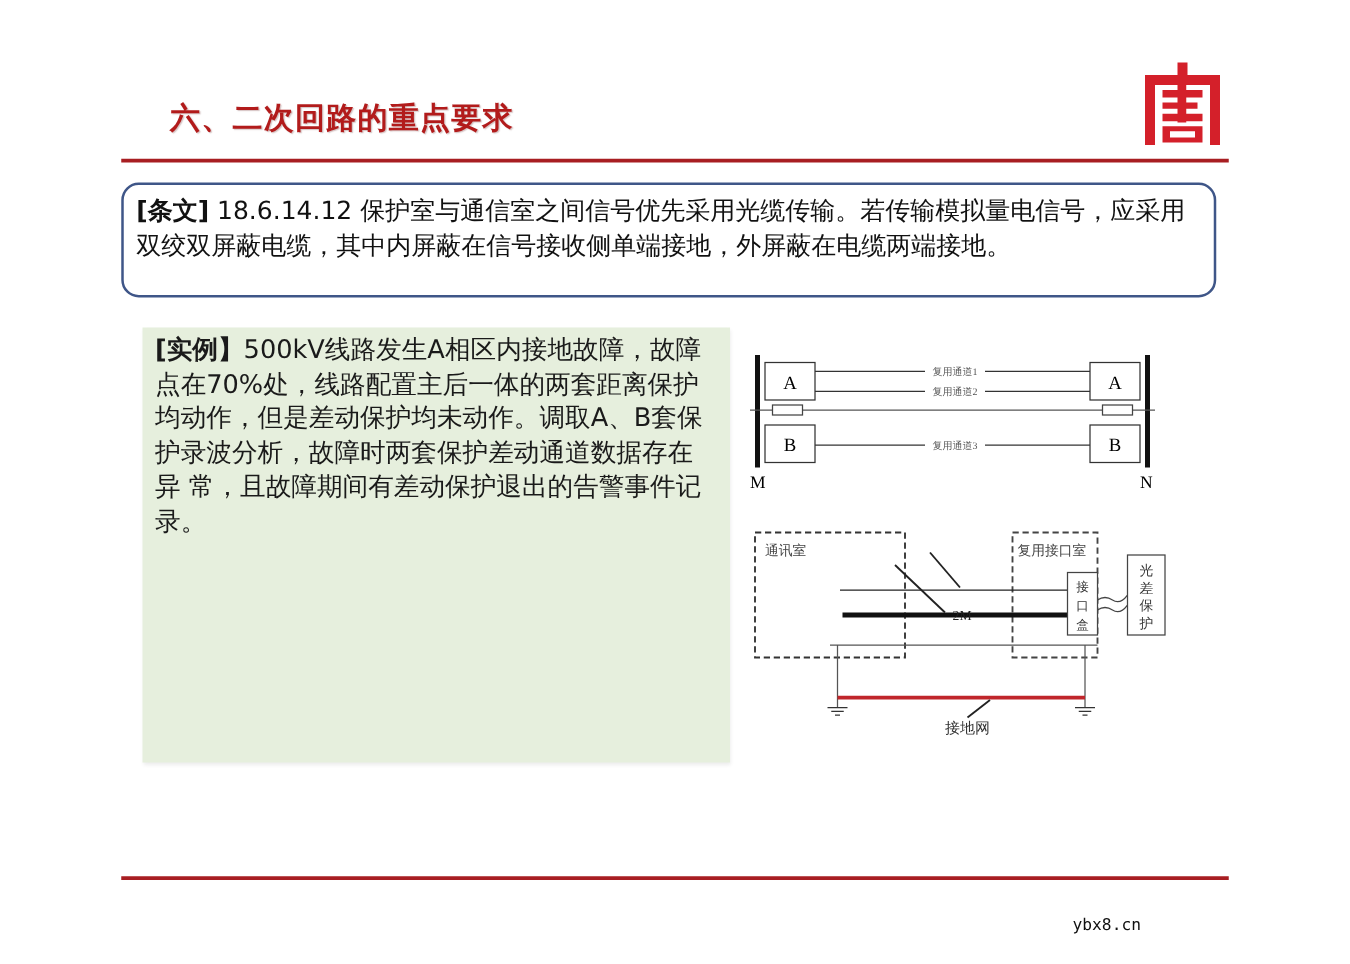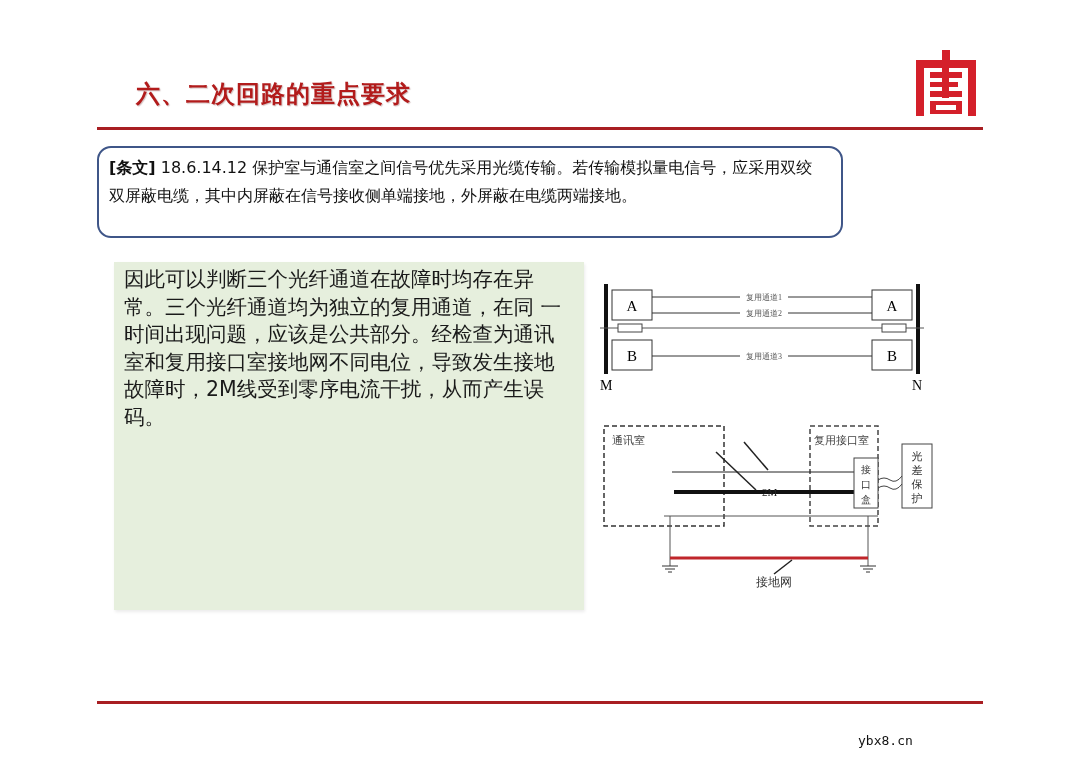--- a/index.html
+++ b/index.html
@@ -10,24 +10,24 @@
   .title {
     position: absolute; left: 123px; top: 78px;
     font-size: 24px; font-weight: bold; color: #b21b1b; letter-spacing: 1px;
     text-shadow: 1px 1px 1px rgba(80,0,0,0.25);
     margin-left: 13px;
   }
   .logo { position: absolute; left: 912px; top: 48px; width: 68px; height: 70px; }
   .rule-top { position: absolute; left: 97px; top: 127px; width: 886px; height: 3px; background: #a81e22; }
   .rule-bottom { position: absolute; left: 97px; top: 701px; width: 886px; height: 3px; background: #a81e22; }
   .clause {
-    position: absolute; left: 97px; top: 146px; width: 746px; height: 92px;
+    position: absolute; left: 97px; top: 146px; width: 876px; height: 92px;
     border: 2px solid #3f5688; border-radius: 14px; box-sizing: border-box;
     padding: 6px 22px 0 10px; background: #fff;
-    font-size: 16px; line-height: 28px; color: #111;
+    font-size: 20px; line-height: 28px; color: #111;
   }
   .clause .tag { font-weight: bold; }
   .example {
     position: absolute; left: 114px; top: 262px; width: 470px; height: 348px;
     background: #e6efdd; box-sizing: border-box; padding: 4px 10px;
     font-size: 20.5px; line-height: 27.5px; color: #1a1a1a;
     box-shadow: 1px 2px 3px rgba(0,0,0,0.08);
   }
   .example .tag { font-weight: bold; }
   .diagram1 { position: absolute; left: 596px; top: 278px; width: 340px; height: 118px; }
@@ -53,21 +53,21 @@
   <path d="M18 53 H50 V66 H18 Z M24 57 V62 H44 V57 Z" fill="#d4202a" fill-rule="evenodd"></path>
 </svg>
 
 <div class="rule-top"></div>
 
 <div class="clause">
   <span class="tag">[条文]</span><span> 18.6.14.12 保护室与通信室之间信号优先采用光缆传输。若传输模拟量电信号，应采用双绞双屏蔽电缆，其中内屏蔽在信号接收侧单端接地，外屏蔽在电缆两端接地。</span>
 </div>
 
 <div class="example">
-  <div>因此可以判断三个光纤通道在故障时均存在异常。三个光纤通道均为独立的复用通道，在同 一时间出现问题，应该是公共部分。经检查为通讯室和复用接口室接地网不同电位，导致发生接地故障时，2M线受到零序电流干扰，从而产生误码。</div>
+  <div><span class="tag">[实例】</span><span>500kV线路发生A相区内接地故障，故障点在70%处，线路配置主后一体的两套距离保护均动作，但是差动保护均未动作。调取A、B套保护录波分析，故障时两套保护差动通道数据存在异 常，且故障期间有差动保护退出的告警事件记录。</span></div>
 </div>
 
 <svg class="diagram1" viewBox="0 0 340 118">
   <line x1="10" y1="6" x2="10" y2="96" stroke="#111" stroke-width="4"></line>
   <line x1="322" y1="6" x2="322" y2="96" stroke="#111" stroke-width="4"></line>
   <rect x="16" y="12" width="40" height="30" fill="#fff" stroke="#333"></rect>
   <rect x="276" y="12" width="40" height="30" fill="#fff" stroke="#333"></rect>
   <rect x="16" y="62" width="40" height="30" fill="#fff" stroke="#333"></rect>
   <rect x="276" y="62" width="40" height="30" fill="#fff" stroke="#333"></rect>
   <text x="36" y="33" font-size="15" text-anchor="middle">A</text>

